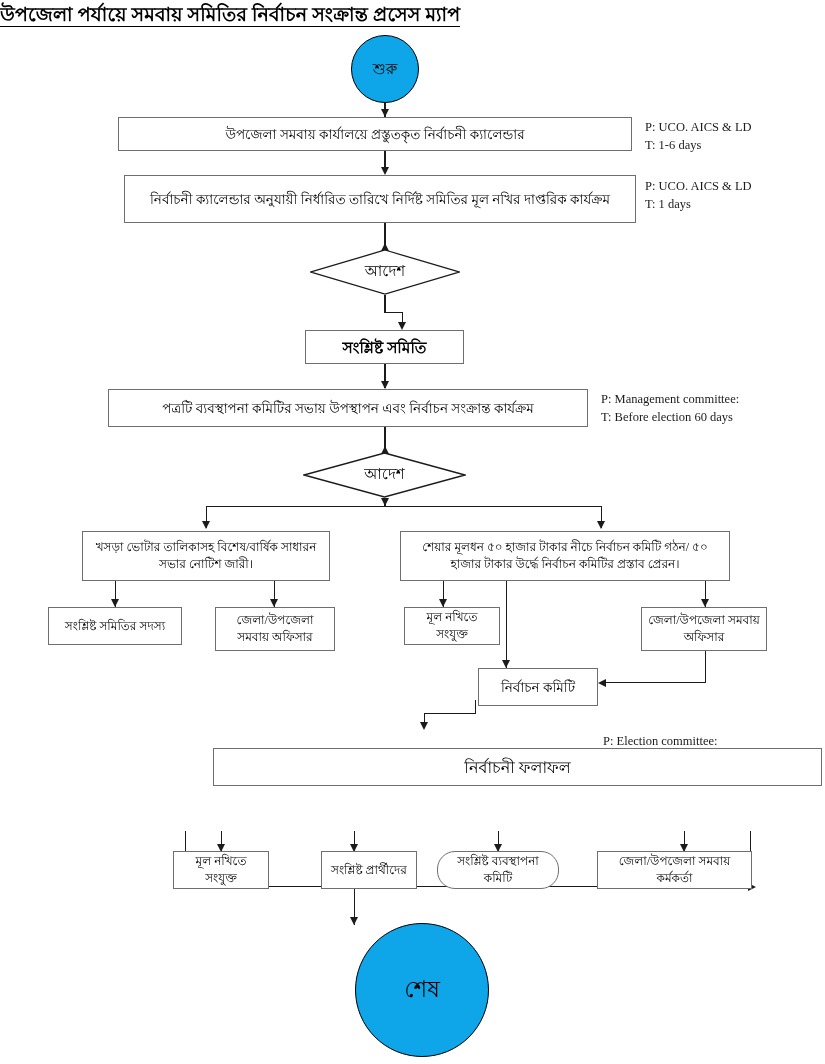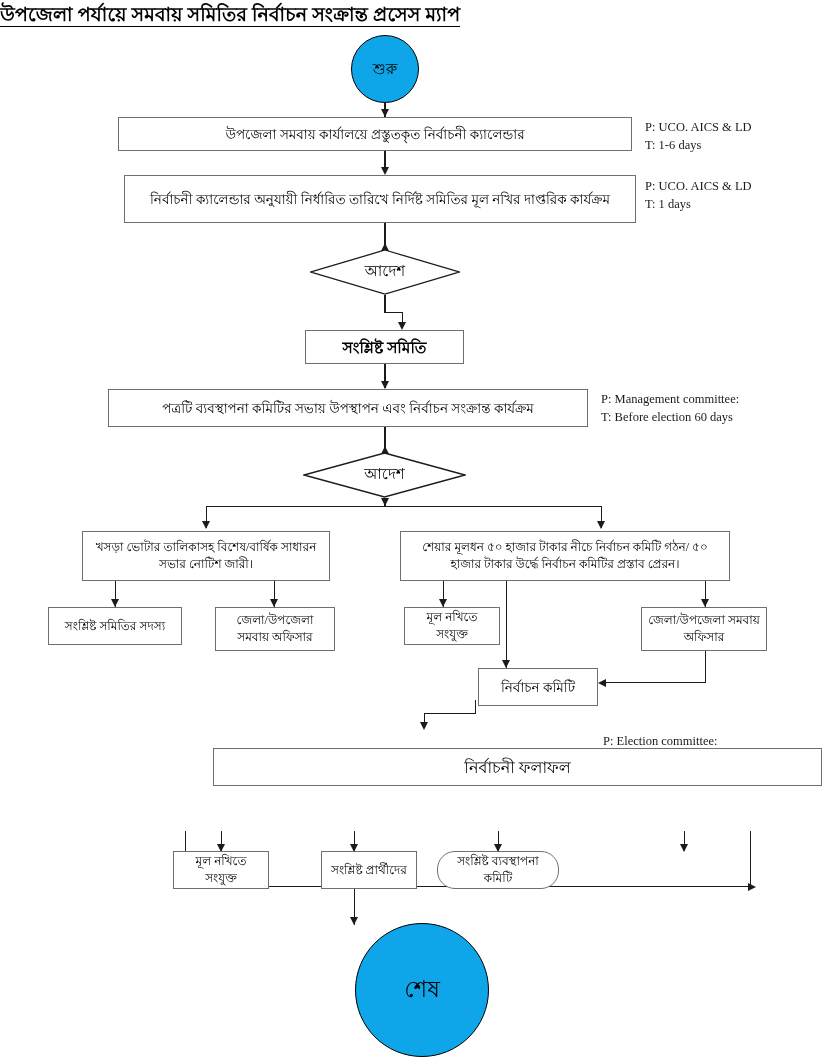--- a/index.html
+++ b/index.html
@@ -292,20 +292,23 @@
   </div>
 
   <div class="abs box small" style="left:321px; top:851px; width:96px; height:38px;">
     <span>সংশ্লিষ্ট প্রার্থীদের</span>
   </div>
 
   <div class="abs box small" style="left:437px; top:851px; width:122px; height:38px;border-radius:18px;">
     <span>সংশ্লিষ্ট ব্যবস্থাপনা কমিটি</span>
   </div>
 
+  <div class="abs box small" style="left:597px; top:851px; width:155px; height:38px;">
+    <span>জেলা/উপজেলা সমবায় কর্মকর্তা</span>
+  </div>
 
   <div class="abs vline" style="left:354px; top:889px; height:36px;"></div>
   <div class="abs arrow-down" style="left:350.2px; top:917px;"></div>
 
   <div class="abs circle" style="left:355px; top:923px; width:134px; height:134px; font-size:23px;">
     <span>শেষ</span>
   </div>
 
 </div>
 

